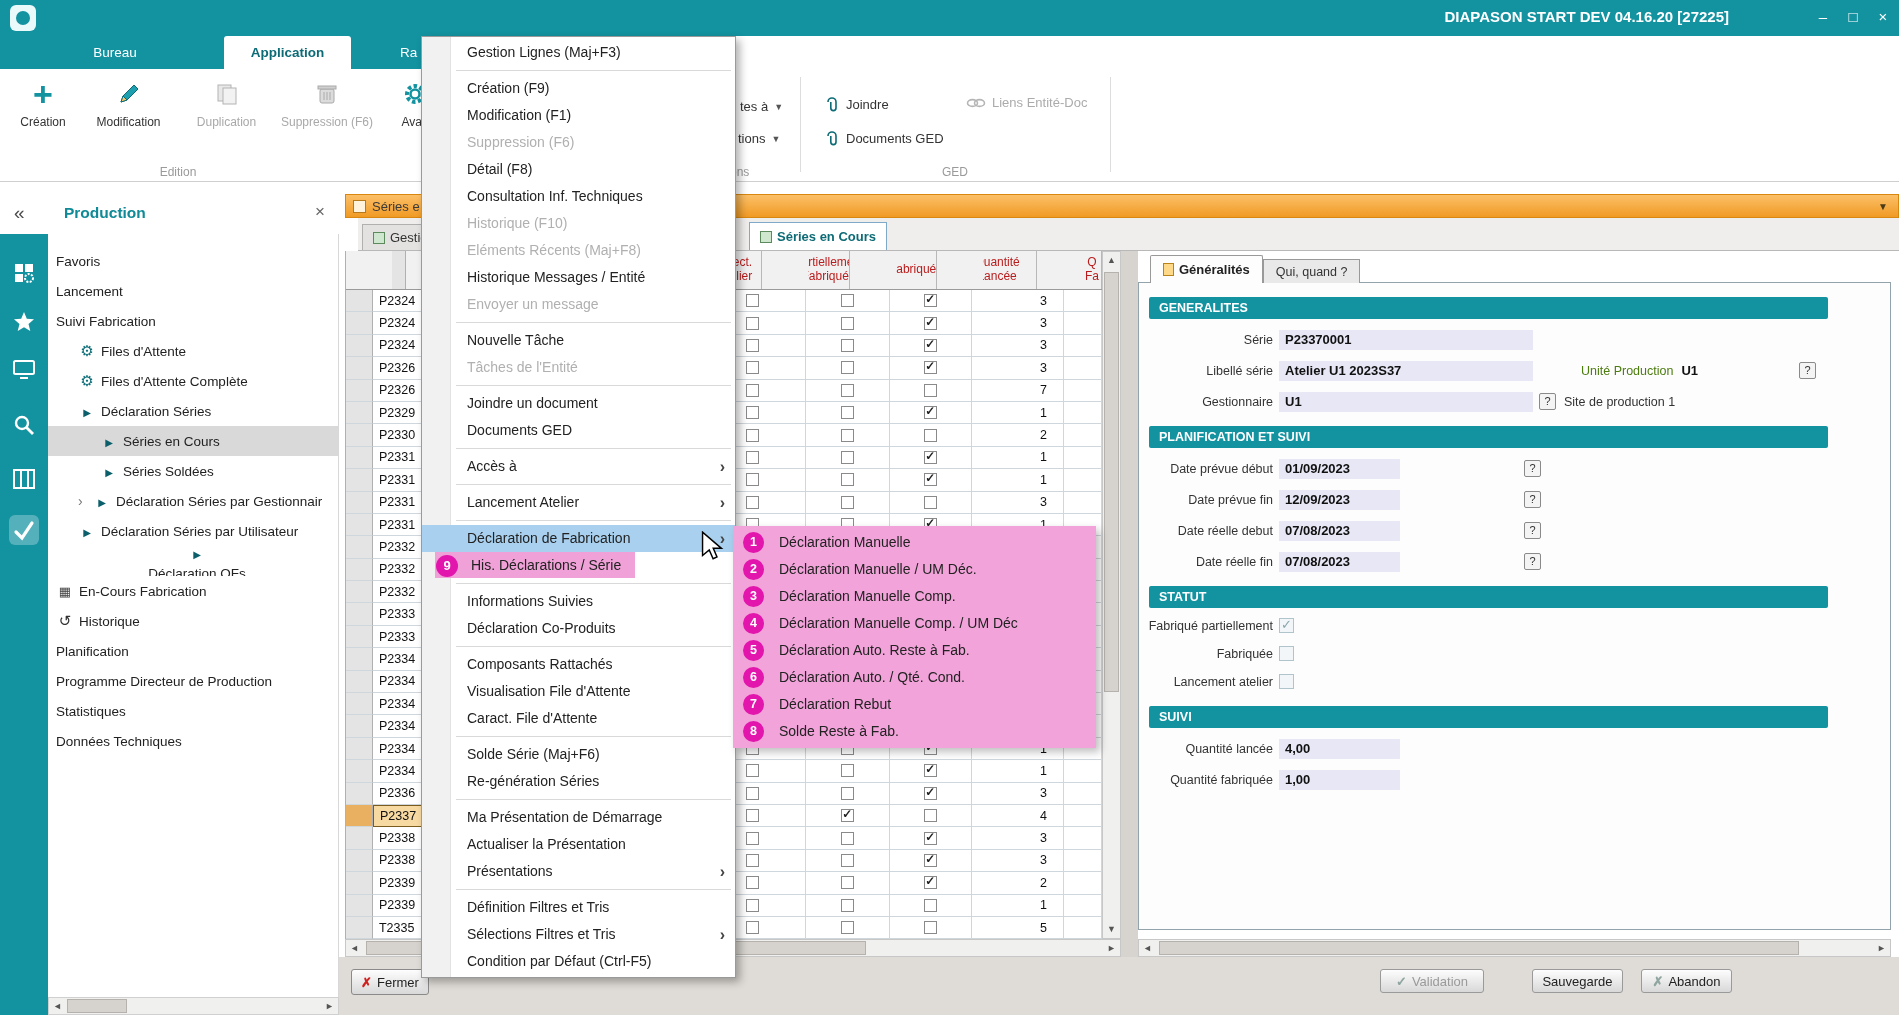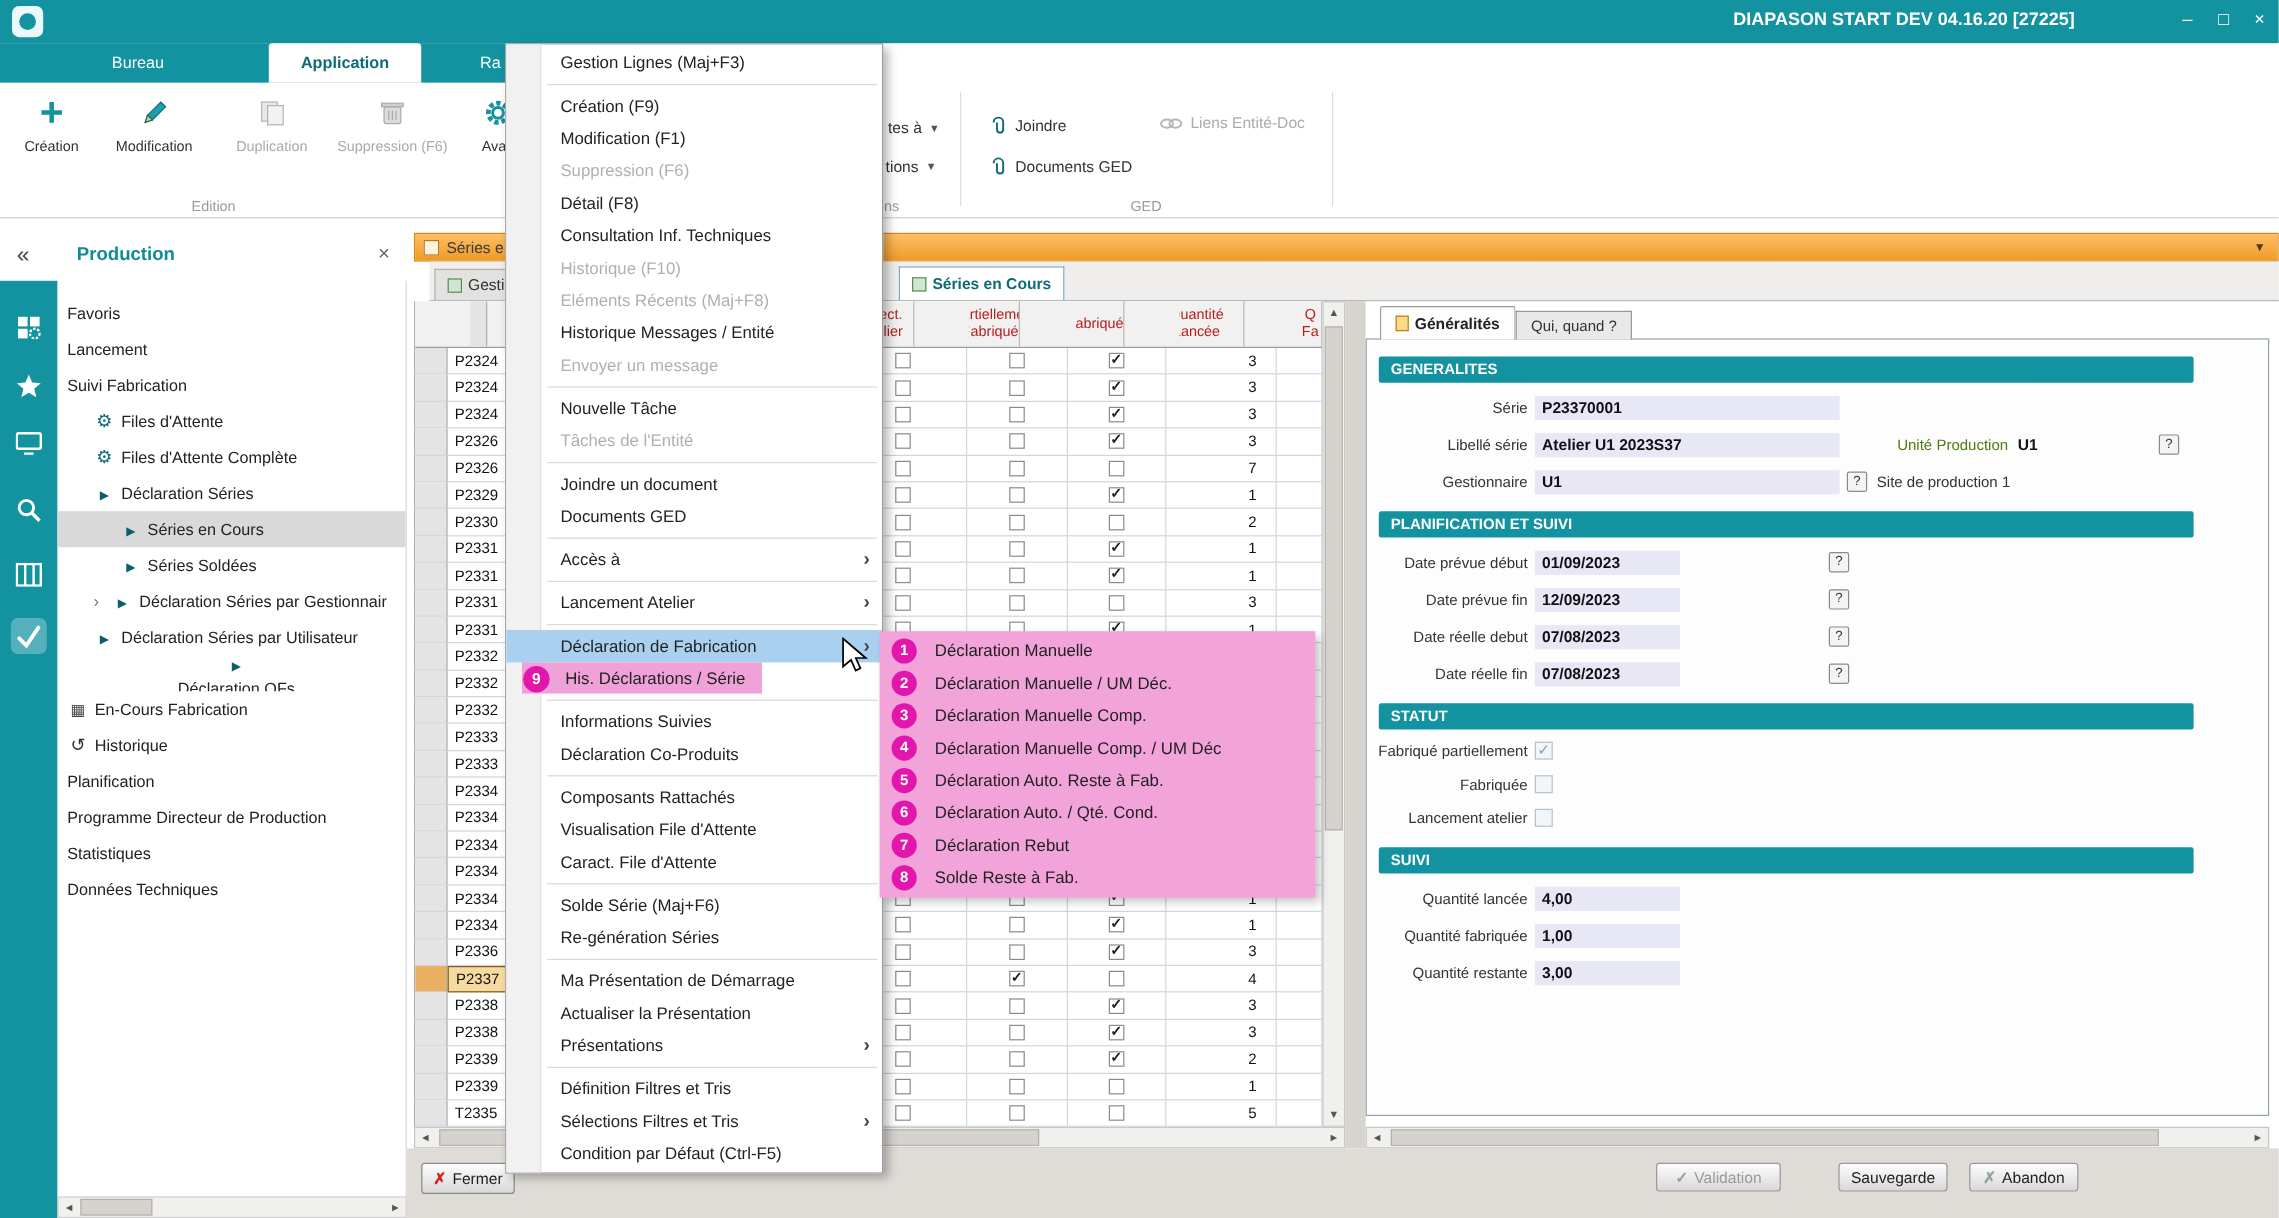--- a/index.html
+++ b/index.html
@@ -1063,24 +1063,20 @@
       <div class="drow">
         <span class="dlabel">Quantité lancée</span>
         <span class="dfield w121">4,00</span>
       </div>
 
       <div class="drow">
         <span class="dlabel">Quantité fabriquée</span>
         <span class="dfield w121">1,00</span>
       </div>
 
-      <div class="drow">
-        <span class="dlabel">Quantité restante</span>
-        <span class="dfield w121">3,00</span>
-      </div>
     </div>
 </div>
 
 <div class="hscroll" style="left:1138px;top:939px;width:753px;">
   <span class="hsb" style="left:0;">◄</span>
   <span class="hthumb" style="left:20px;width:640px;"></span>
   <span class="hsb" style="right:0;">►</span>
 </div>
 
 <div class="dbtn disabled" style="left:1380px;width:104px;">

